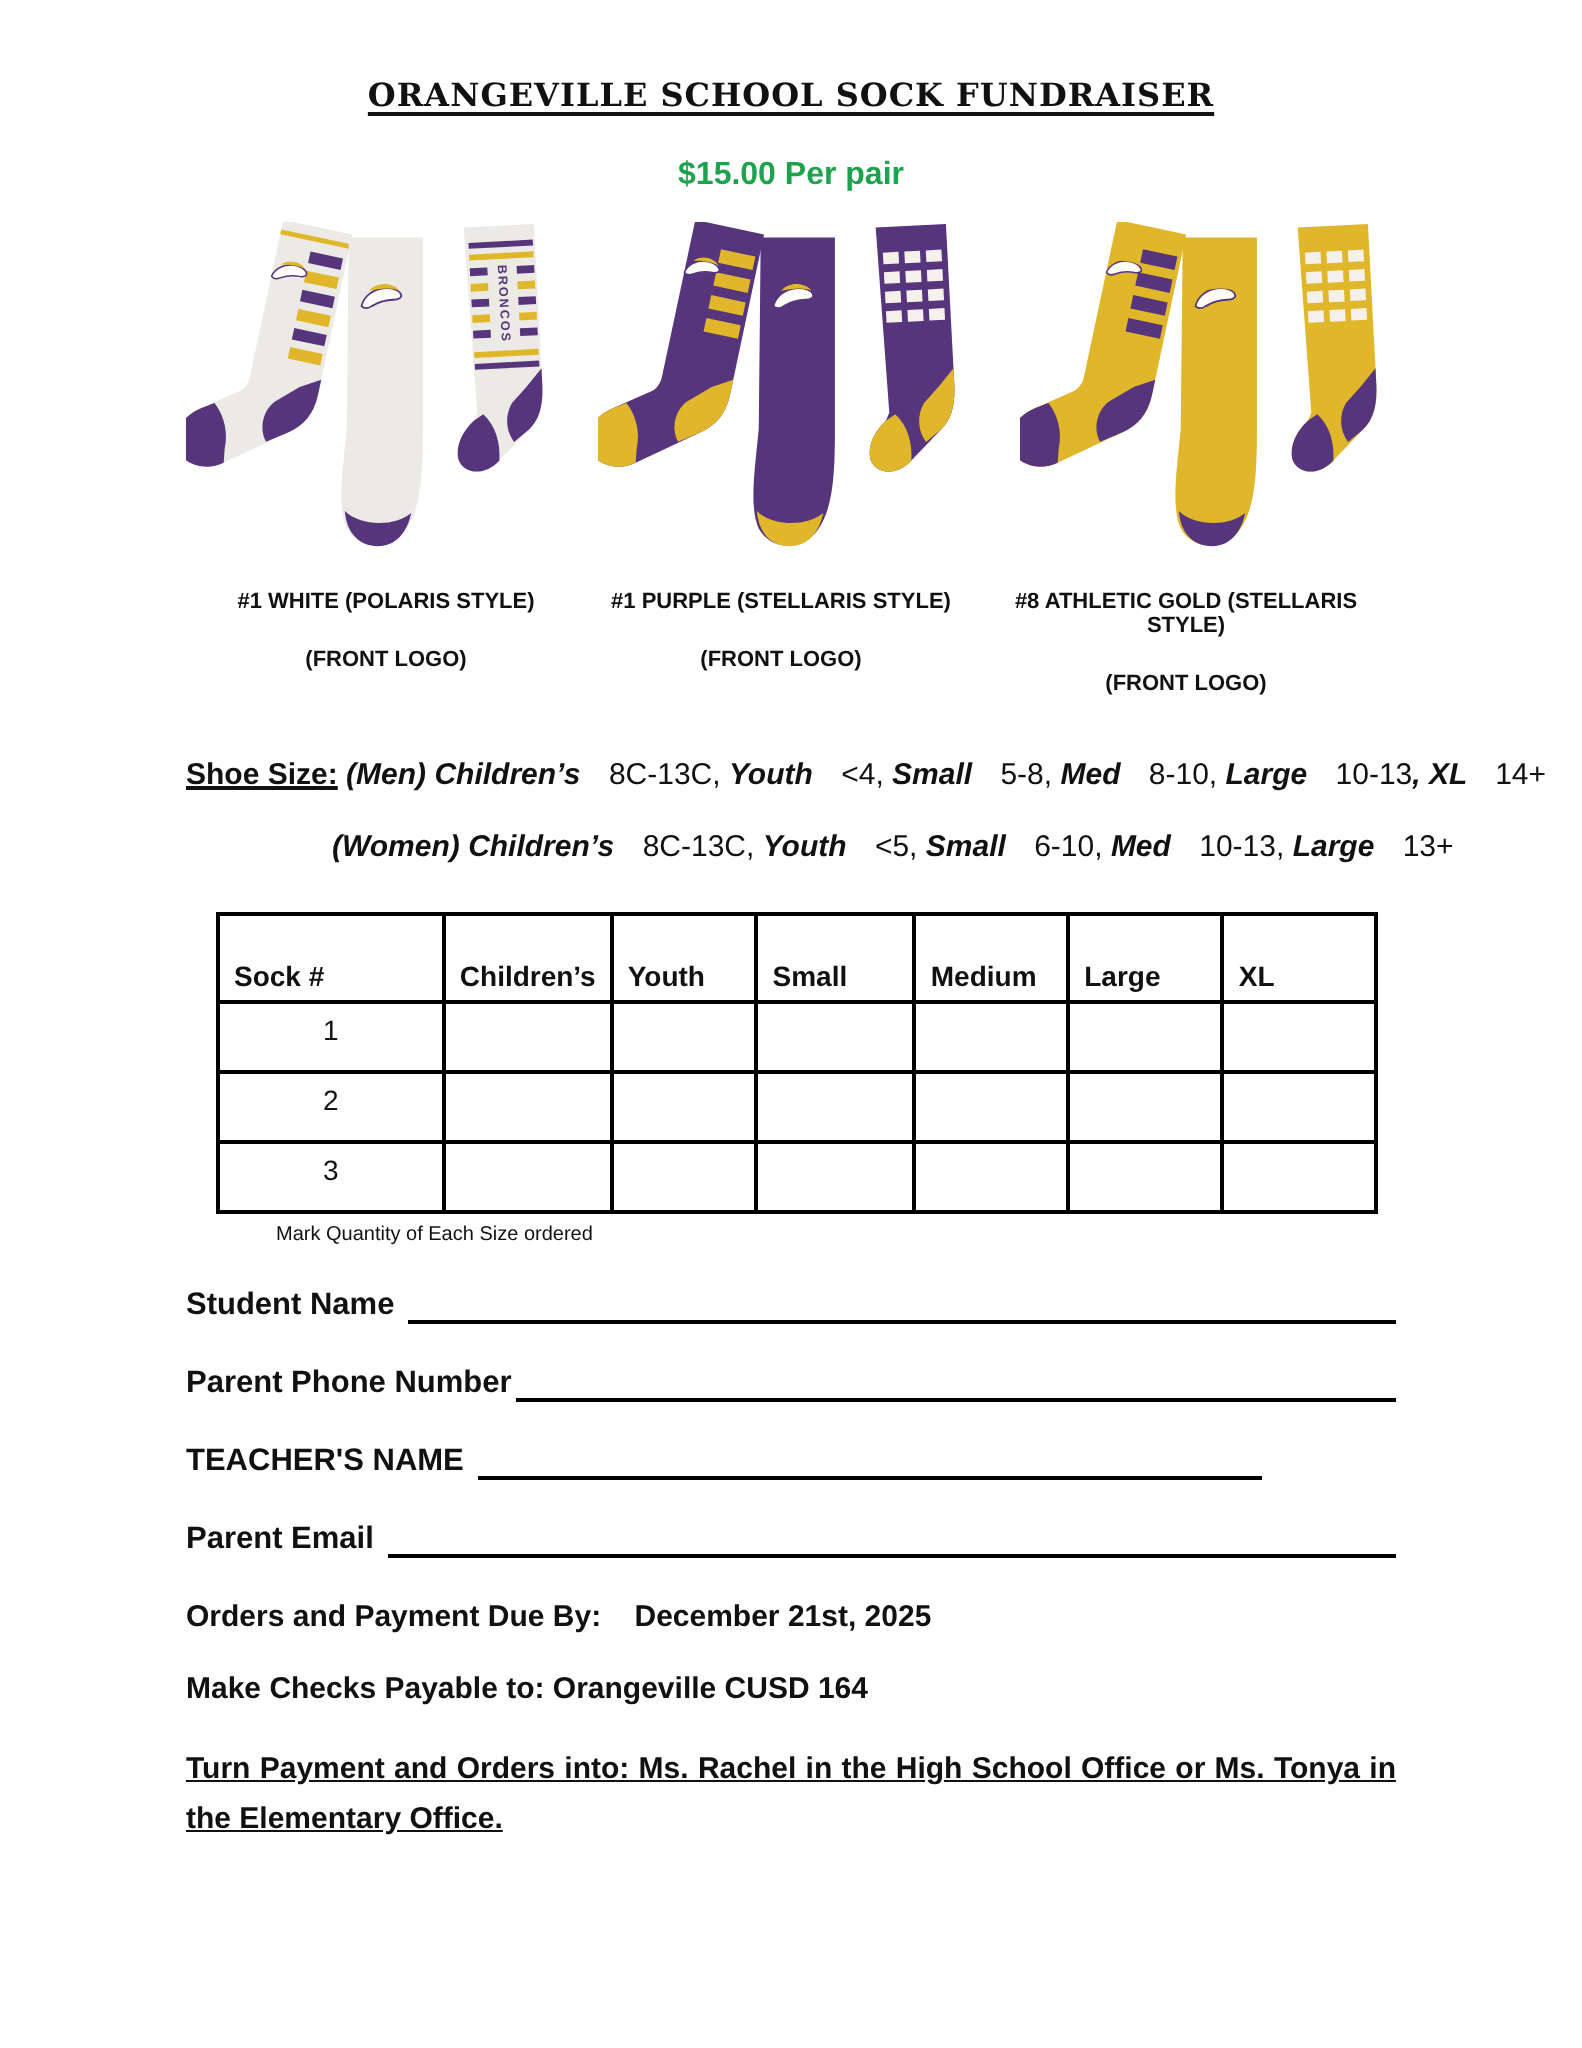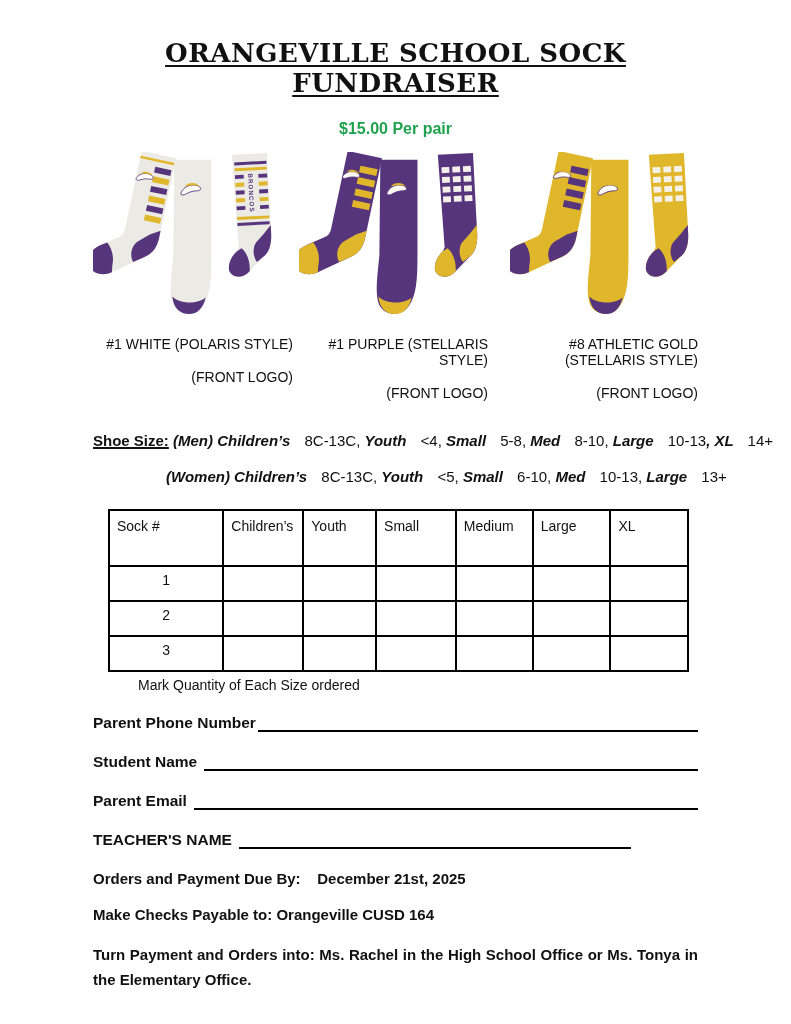--- a/index.html
+++ b/index.html
@@ -5,68 +5,68 @@
   :root{
     --c-green:#1fa24e; --c-purple:#56357d; --c-gold:#e0b62a;
     --c-sock_white:#eceae4; --c-chevron_white:#f4f1ea; --c-ink:#111;
   }
   *{box-sizing:border-box;margin:0;padding:0;}
   html,body{background:#ffffff;}
   body{font-family:"Liberation Sans",sans-serif;color:var(--c-ink);}
   .page{width:791px;height:1024px;background:#fff;overflow:hidden;padding:38px 93px 0 93px;position:relative;}
 
   .title{text-align:center;font-family:"DejaVu Serif","Liberation Serif",serif;
-    font-weight:700;font-size:26px;letter-spacing:.5px;}
+    font-weight:700;font-size:16px;letter-spacing:.5px;}
   .title span{text-decoration:underline;text-decoration-thickness:2px;text-underline-offset:3px;}
   .price{text-align:center;margin-top:22px;font-size:16px;font-weight:700;color:var(--c-green);}
 
   .socks-row{margin-top:14px;display:flex;justify-content:space-between;align-items:flex-start;height:168px;}
   .sock-group{width:192px;height:166px;}
   .g2{margin-left:-6px;} .g3{margin-right:-4px;}
 
   
   .g-white .s-body{fill:var(--c-sock_white);} .g-white .s-contrast{fill:var(--c-purple);}
   .g-white .s-bar-a{fill:var(--c-purple);} .g-white .s-bar-b{fill:var(--c-gold);}
   .g-purple .s-body{fill:var(--c-purple);} .g-purple .s-contrast{fill:var(--c-gold);}
   .g-purple .s-bar-a,.g-purple .s-bar-b{fill:var(--c-gold);}
   .g-gold .s-body{fill:var(--c-gold);} .g-gold .s-contrast{fill:var(--c-purple);}
   .g-gold .s-bar-a,.g-gold .s-bar-b{fill:var(--c-purple);}
   .s-chev{fill:var(--c-chevron_white);}
   .broncos-txt{writing-mode:vertical-rl;font:700 6.5px "Liberation Sans",sans-serif;
     fill:var(--c-purple);letter-spacing:1px;}
 
   .captions{display:flex;justify-content:space-between;margin-top:16px;text-align:center;}
-  .caption{font-weight:400;font-size:14px;text-align:right;}
+  .caption{font-weight:700;font-size:11px;}
   .caption .sub{margin-top:17px;}
   .cap1{width:200px;} .cap2{width:195px;} .cap3{width:210px;}
 
   .sizing{margin-top:22px;font-size:15px;line-height:36px;white-space:nowrap;}
   .sizing .head{font-weight:700;text-decoration:underline;text-decoration-thickness:2px;}
   .sizing .indent{padding-left:73px;}
   .seg-b{font-weight:700;font-style:italic;} .seg-r{font-weight:400;margin-left:10px;}
 
   table.order{border-collapse:collapse;margin-top:14px;margin-left:15px;width:581px;}
   table.order th,table.order td{border:2px solid #000;font-size:14px;padding:4px 7px;}
-  table.order th{text-align:left;font-weight:400;height:56px;vertical-align:top;padding-top:7px;}
+  table.order th{text-align:left;font-weight:700;height:41px;vertical-align:top;padding-top:22px;}
   table.order td{height:35px;vertical-align:top;padding-top:5px;}
   td.rownum{text-align:center;font-weight:400;}
   .col-sock{width:115px;} .col-child{width:80px;} .col-youth{width:73px;}
   .col-small{width:80px;} .col-med{width:77px;} .col-large{width:78px;} .col-xl{width:78px;}
 
-  .table-note{margin-top:5px;margin-left:45px;font-size:14px;font-weight:400;}
+  .table-note{margin-top:5px;margin-left:45px;font-size:10px;font-weight:400;}
 
   .fields{margin-top:10px;}
   .field{display:flex;align-items:flex-end;margin-top:21px;font-weight:700;font-size:15.5px;}
   .field .rule{flex:1;border-bottom:2px solid #000;height:1.05em;margin-left:7px;}
   .field.teacher .rule{flex:0 0 392px;}
 
   .foot{font-weight:700;font-size:15px;white-space:pre-wrap;}
   .foot.due{margin-top:21px;}
   .foot.checks{margin-top:19px;}
-  .foot.turnin{margin-top:19px;text-align:justify;line-height:25px;white-space:normal;}
+  .foot.turnin{margin-top:19px;text-align:justify;line-height:25px;white-space:normal;text-decoration:underline;}
 </style>
 </head>
 <body>
 
 <div class="page">
 
   <h1 class="title"><span>ORANGEVILLE SCHOOL SOCK FUNDRAISER</span></h1>
 
   <div class="price">$15.00 Per pair</div>
 
@@ -252,34 +252,34 @@
           <td></td>
         <td></td>
           <td></td>
       </tr>
     </tbody>
   </table>
   <div class="table-note">Mark Quantity of Each Size ordered</div>
 
   <div class="fields">
     <div class="field">
+      <span>Student Name</span>
+      <span class="rule"></span>
+    </div>
+    <div class="field">
       <span>Parent Phone Number</span>
       <span class="rule" style="margin-left:2px"></span>
     </div>
-    <div class="field">
-      <span>Student Name</span>
+    <div class="field teacher">
+      <span>TEACHER'S NAME</span>
       <span class="rule"></span>
     </div>
     <div class="field">
       <span>Parent Email</span>
       <span class="rule"></span>
     </div>
-    <div class="field teacher">
-      <span>TEACHER'S NAME</span>
-      <span class="rule"></span>
-    </div>
   </div>
 
   <p class="foot due">Orders and Payment Due By:    December 21st, 2025</p>
   <p class="foot checks">Make Checks Payable to: Orangeville CUSD 164</p>
   <p class="foot turnin">Turn Payment and Orders into:   Ms. Rachel in the High School Office or Ms. Tonya in the Elementary Office.</p>
 
 </div>
 
 </body></html>

